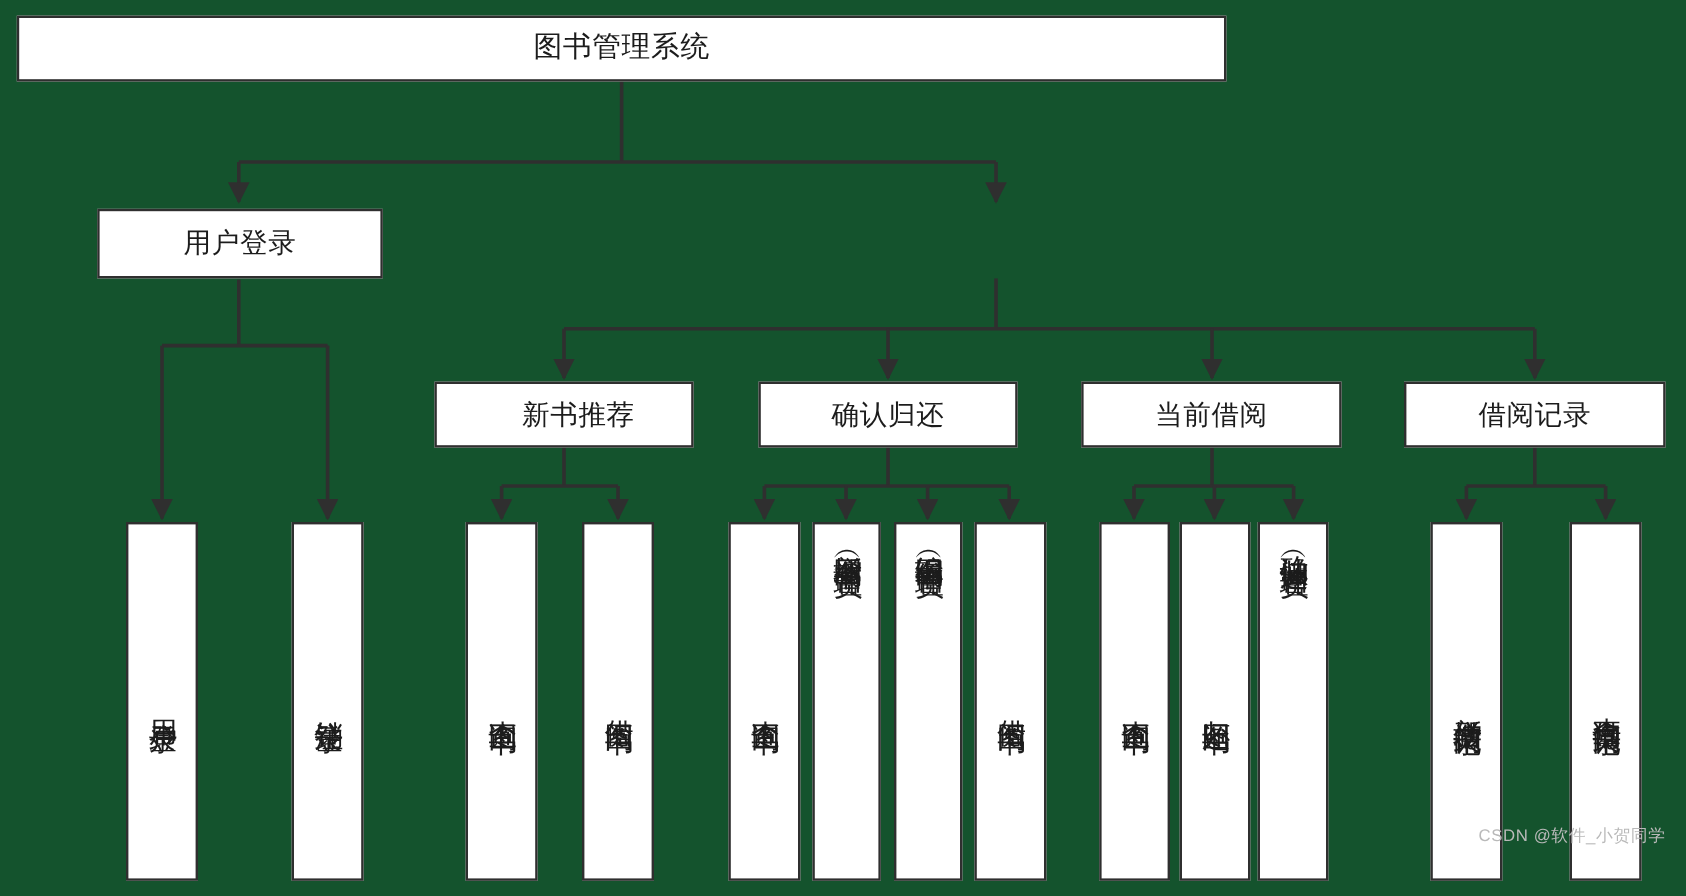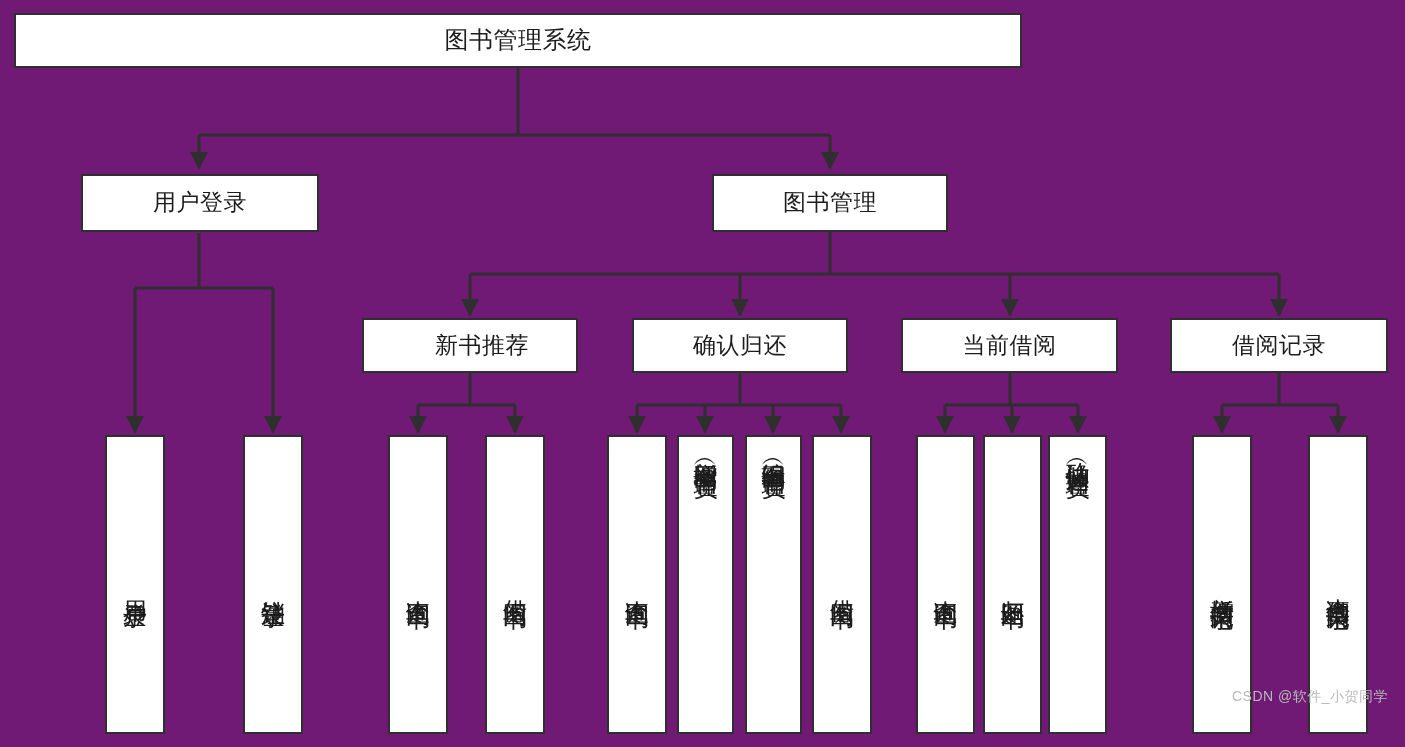--- a/index.html
+++ b/index.html
@@ -8,21 +8,21 @@
     padding: 0;
     background: #ffffff;
   }
   body {
     font-family: "Liberation Sans", "DejaVu Sans", sans-serif;
   }
   #canvas {
     position: relative;
     width: 1405px;
     height: 747px;
-    background: #701a75;
+    background: #14532d;
     overflow: hidden;
   }
   #edges {
     position: absolute;
     left: 0;
     top: 0;
     width: 1405px;
     height: 747px;
     pointer-events: none;
   }
@@ -138,23 +138,20 @@
   </svg>
 
   <div class="node horiz root" style="left:14px; top:13px; width:1008px; height:55px;">
     <span class="node-label">图书管理系统</span>
   </div>
 
   <div class="node horiz" style="left:81px; top:174px; width:238px; height:58px;">
     <span class="node-label">用户登录</span>
   </div>
 
-  <div class="node horiz" style="left:712px; top:174px; width:236px; height:58px;">
-    <span class="node-label">图书管理</span>
-  </div>
 
   <div class="node horiz" style="left:362px; top:318px; width:216px; height:55px;padding-left:24px;">
     <span class="node-label">新书推荐</span>
   </div>
 
   <div class="node horiz" style="left:632px; top:318px; width:216px; height:55px;">
     <span class="node-label">确认归还</span>
   </div>
 
   <div class="node horiz" style="left:1170px; top:318px; width:218px; height:55px;">

